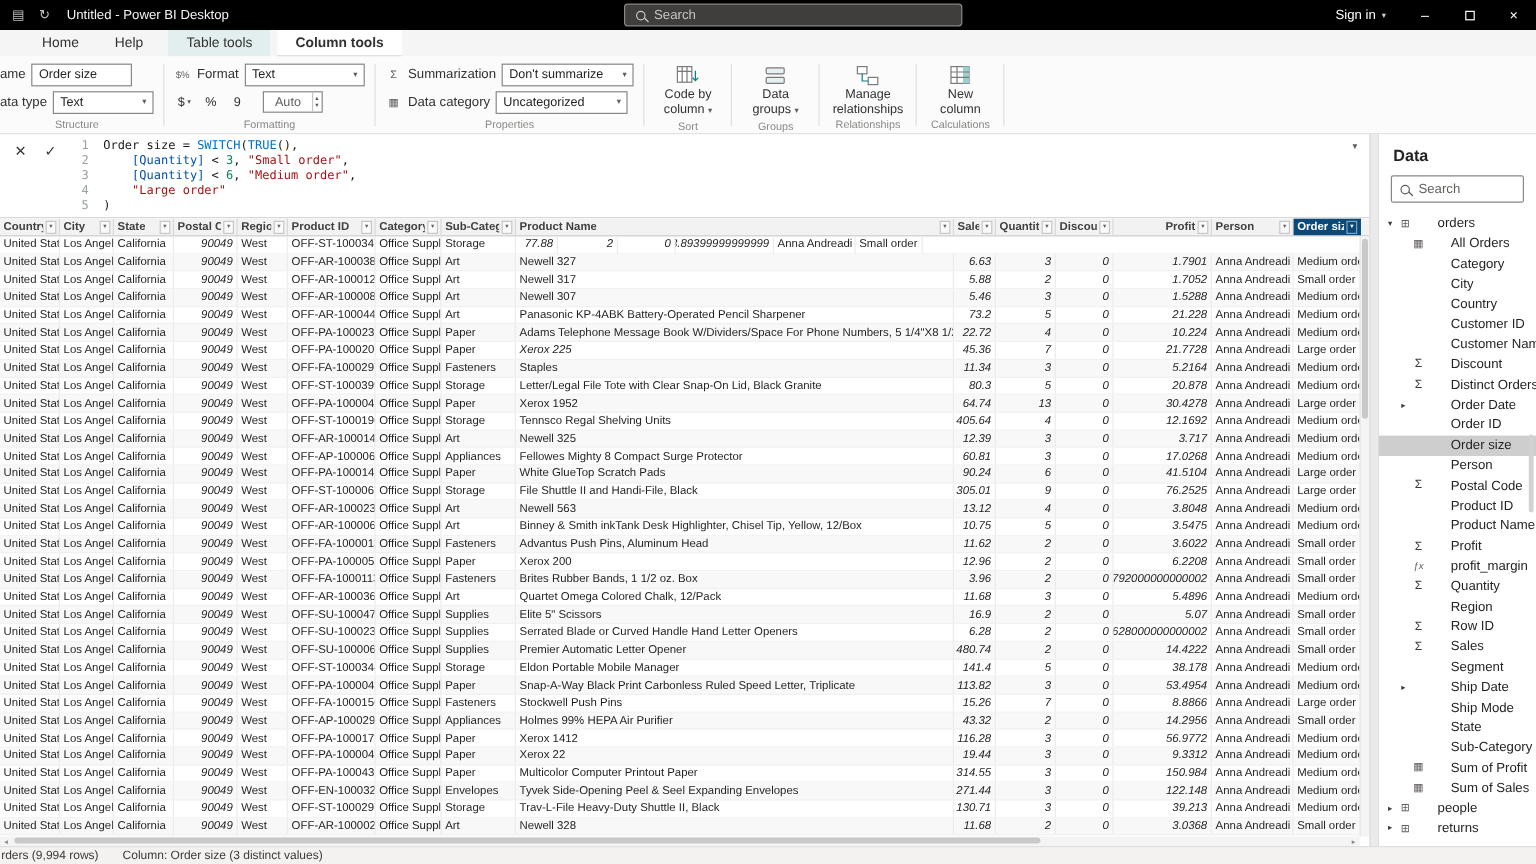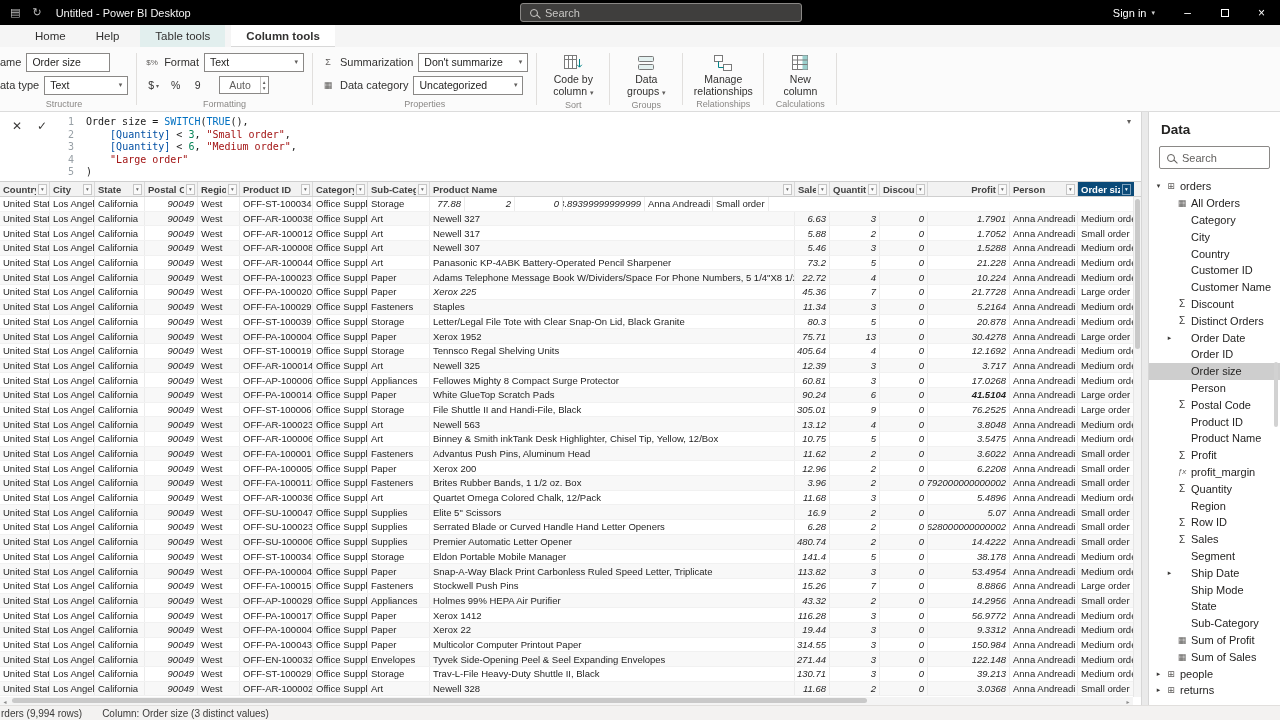--- a/index.html
+++ b/index.html
@@ -93,21 +93,21 @@
   .mag2{width:8px;height:8px;border:1.4px solid #605e5c;border-radius:50%;position:relative;display:inline-block;flex:0 0 auto}
   .mag2::after{content:"";position:absolute;width:5px;height:1.4px;background:#605e5c;transform:rotate(45deg);right:-4px;bottom:-2px}
   .fp-tree{flex:1;padding-top:9px;font-size:11px;overflow:hidden}
   .fitem{display:flex;align-items:center;height:16.8px;padding-left:4px;cursor:pointer;white-space:nowrap}
   .fitem.lvl1{padding-left:15px}
   .fitem.selected{background:#cecece}
   .fexp{width:11px;font-size:7px;color:#3b3a39;text-align:center;flex:0 0 auto}
   .ficon{width:14px;font-size:9px;color:#605e5c;text-align:center;flex:0 0 auto}
   .ficon.sigma{font-size:10px;color:#3b3a39}
   .ficon.fx{font-style:italic;font-size:8px}
-  .flabel{margin-left:2px;overflow:hidden}
+  .flabel{margin-left:20px;overflow:hidden}
   .fp-scrollbar{position:absolute;right:1px;top:120px;bottom:12px;width:5px}
   .fp-thumb{position:absolute;top:130px;width:4px;height:65px;background:#d2d2d2;border-radius:2px}
 
   
   .statusbar{height:15px;background:#f3f2f1;border-top:1px solid #e1dfdd;display:flex;align-items:center;gap:20px;padding-left:1px;font-size:10px;color:#3b3a39;flex:0 0 auto}
 </style>
 </head>
 <body>
 
 <div class="app">
@@ -528,21 +528,21 @@
             <div class="grow alt">
               <div class="gcell" style="width: 50px;">United States</div>
               <div class="gcell" style="width: 45px;">Los Angeles</div>
               <div class="gcell" style="width: 50px;">California</div>
               <div class="gcell right num" style="width: 53px;">90049</div>
               <div class="gcell" style="width: 42px;">West</div>
               <div class="gcell" style="width: 73px;">OFF-PA-10000477</div>
               <div class="gcell" style="width: 55px;">Office Supplies</div>
               <div class="gcell" style="width: 62px;">Paper</div>
               <div class="gcell" style="width: 365px;">Xerox 1952</div>
-              <div class="gcell right num" style="width: 35px;">75.71</div>
+              <div class="gcell right num" style="width: 35px;">64.74</div>
               <div class="gcell right num" style="width: 50px;">13</div>
               <div class="gcell right num" style="width: 48px;">0</div>
               <div class="gcell right num" style="width: 82px;">30.4278</div>
               <div class="gcell" style="width: 68px;">Anna Andreadi</div>
               <div class="gcell" style="width: 56px;">Large order</div>
             </div>
             <div class="grow">
               <div class="gcell" style="width: 50px;">United States</div>
               <div class="gcell" style="width: 45px;">Los Angeles</div>
               <div class="gcell" style="width: 50px;">California</div>
@@ -599,21 +599,21 @@
               <div class="gcell" style="width: 50px;">California</div>
               <div class="gcell right num" style="width: 53px;">90049</div>
               <div class="gcell" style="width: 42px;">West</div>
               <div class="gcell" style="width: 73px;">OFF-PA-10001457</div>
               <div class="gcell" style="width: 55px;">Office Supplies</div>
               <div class="gcell" style="width: 62px;">Paper</div>
               <div class="gcell" style="width: 365px;">White GlueTop Scratch Pads</div>
               <div class="gcell right num" style="width: 35px;">90.24</div>
               <div class="gcell right num" style="width: 50px;">6</div>
               <div class="gcell right num" style="width: 48px;">0</div>
-              <div class="gcell right num" style="width: 82px; font-weight: bold;">41.5104</div>
+              <div class="gcell right num" style="width: 82px;">41.5104</div>
               <div class="gcell" style="width: 68px;">Anna Andreadi</div>
               <div class="gcell" style="width: 56px;">Large order</div>
             </div>
             <div class="grow">
               <div class="gcell" style="width: 50px;">United States</div>
               <div class="gcell" style="width: 45px;">Los Angeles</div>
               <div class="gcell" style="width: 50px;">California</div>
               <div class="gcell right num" style="width: 53px;">90049</div>
               <div class="gcell" style="width: 42px;">West</div>
               <div class="gcell" style="width: 73px;">OFF-ST-10000675</div>

